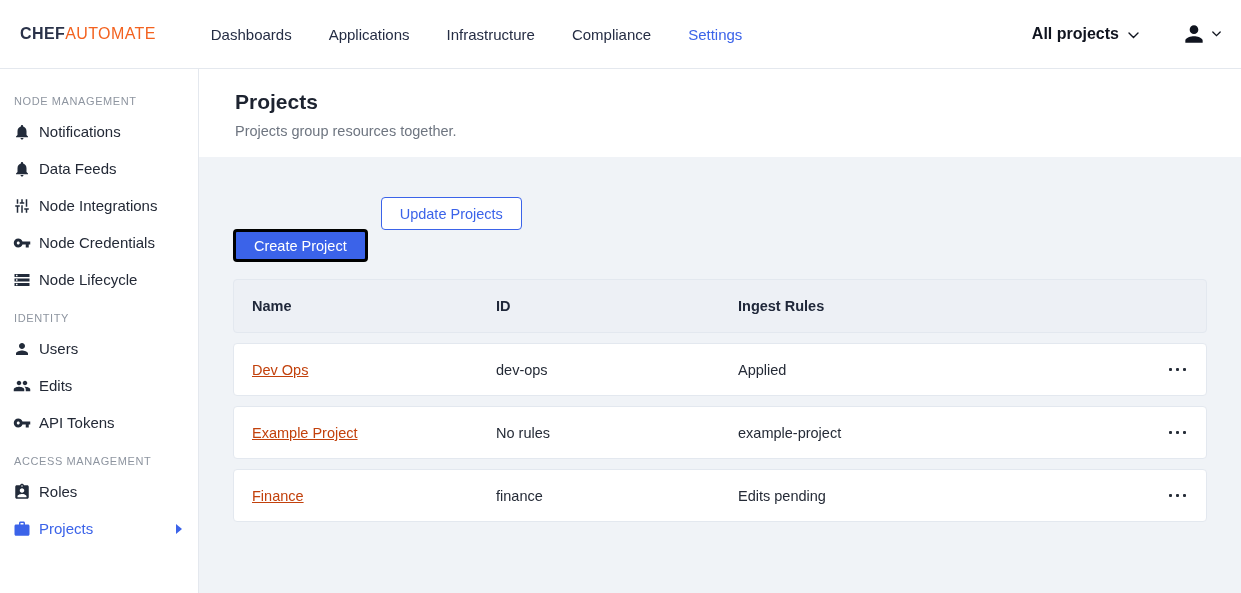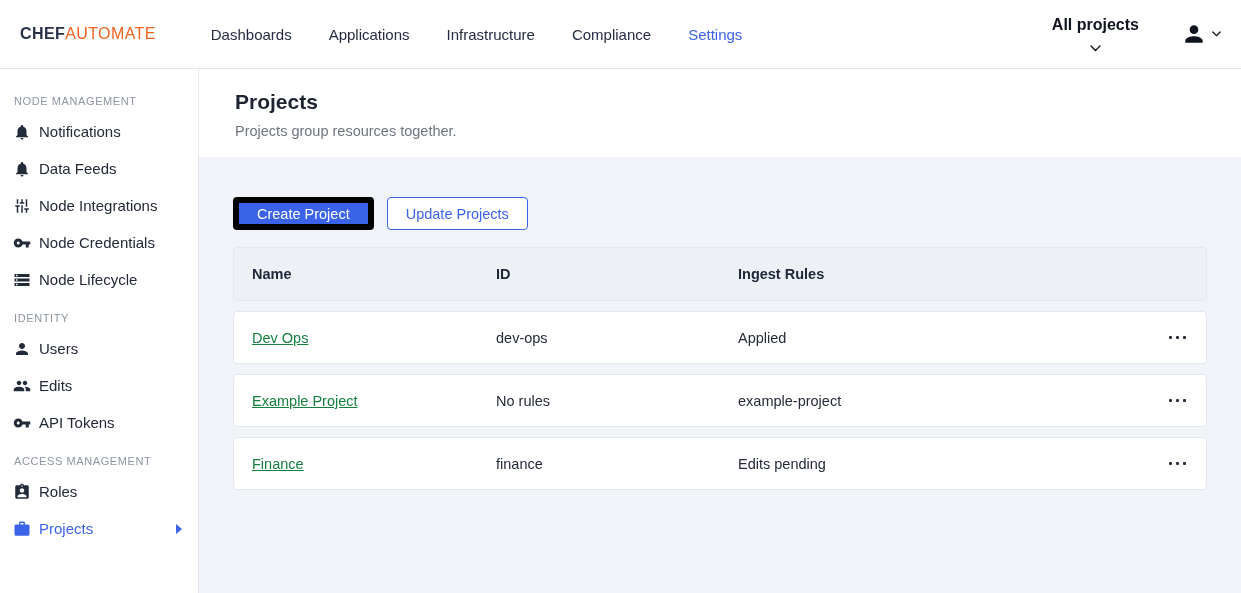--- a/index.html
+++ b/index.html
@@ -23,21 +23,21 @@
   .logo .chef { font-weight:800; color:#2a3249; }
   .logo .automate { font-weight:500; color:#f3621f; }
   .topnav { display:flex; gap:37px; margin-left:55px; }
   .topnav a {
     font-size:15px; color:#252d44; text-decoration:none; cursor:pointer;
   }
   .topnav a.active { color:#3b63e9; }
   .topbar-right { margin-left:auto; display:flex; align-items:center; }
   .proj-filter {
     display:flex; align-items:center; gap:9px;
-    font-size:16px; font-weight:700; color:#10141f; cursor:pointer;flex-direction:column;
+    font-size:16px; font-weight:700; color:#10141f; cursor:pointer;
   }
   .proj-filter svg { margin-top:2px; }
   .user-menu { display:flex; align-items:center; gap:5px; margin-left:42px; cursor:pointer; }
   .user-menu svg { display:block; }
 
   
   .shell { display:flex; height:524px; }
   .sidebar {
     width:199px; background:#ffffff; border-right:1px solid #e4e8ee;
     padding-top:14px; flex-shrink:0;
@@ -62,36 +62,36 @@
   
   .main { flex:1; display:flex; flex-direction:column; min-width:0; }
   .page-head { background:#ffffff; height:88px; padding:21px 0 0 36px; }
   .page-title { font-size:21px; font-weight:700; color:#1d2330; }
   .page-sub { font-size:14.5px; color:#6e7580; margin-top:9px; }
   .content { flex:1; background:#f0f3f7; padding:40px 34px 0 34px; }
 
   .toolbar { display:flex; gap:13px; }
   .btn { font-family:inherit; font-size:14.5px; height:33px; padding:0 18px;
     border-radius:4px; cursor:pointer; }
-  .btn-primary { background:#3b63e9; color:#ffffff; border:6px solid #000000; }
+  .btn-primary { background:#3b63e9; color:#ffffff; border:3px solid #000000;margin-top:32px; }
   .btn-secondary { background:#ffffff; color:#3b63e9; border:1px solid #3b63e9; }
 
   .table { margin-top:17px; width:974px; }
   .trow {
     display:grid; grid-template-columns:244px 242px 1fr 28px;
     align-items:center; padding:0 18px;
     border:1px solid #e3e8ef; border-radius:4px;
   }
   .thead {
     height:54px; background:#edf0f5;
     font-size:14.5px; font-weight:700; color:#20283a;
   }
   .tbody-row { height:53px; background:#ffffff; margin-top:10px; font-size:14.5px; }
   .cell { color:#252b37; }
-  .cell a { color:#15803d; text-decoration:underline; cursor:pointer; }
+  .cell a { color:#c2410c; text-decoration:underline; cursor:pointer; }
   .menu-btn {
     background:none; border:none; cursor:pointer; justify-self:end;
     display:flex; gap:3.5px; padding:6px 2px;
   }
   .menu-btn i { width:3.5px; height:3.5px; background:#262d38; border-radius:1px; display:block; }
 </style>
 </head>
 <body>
 
 <header class="topbar">

